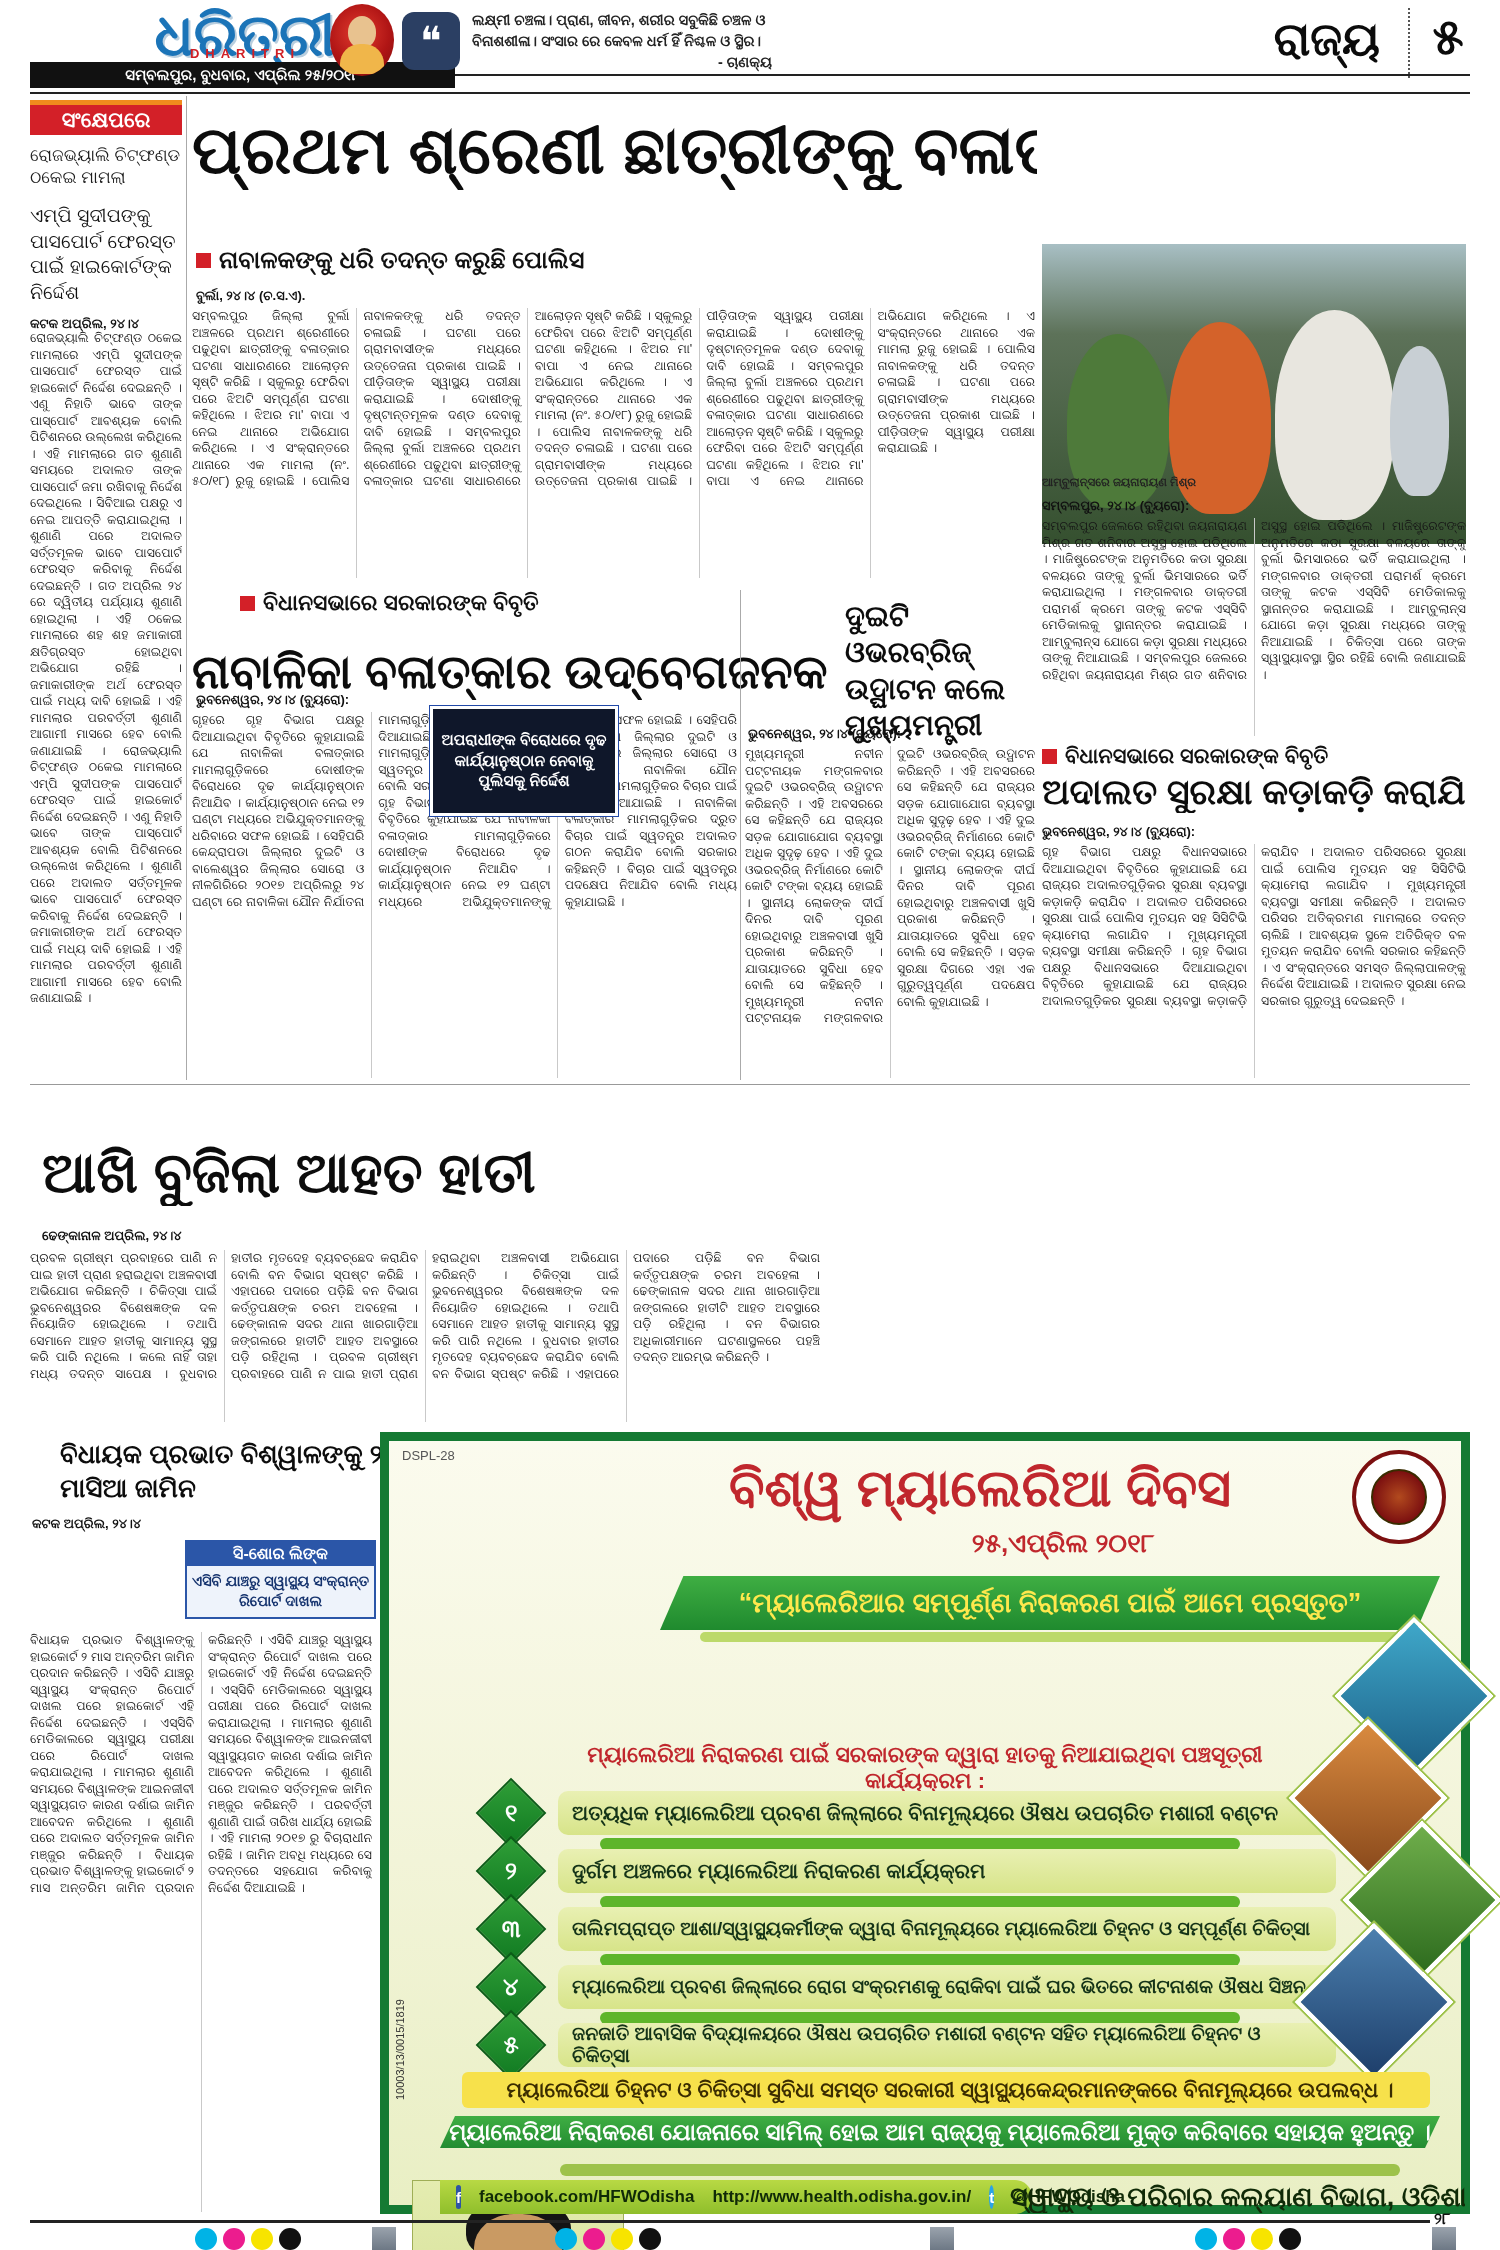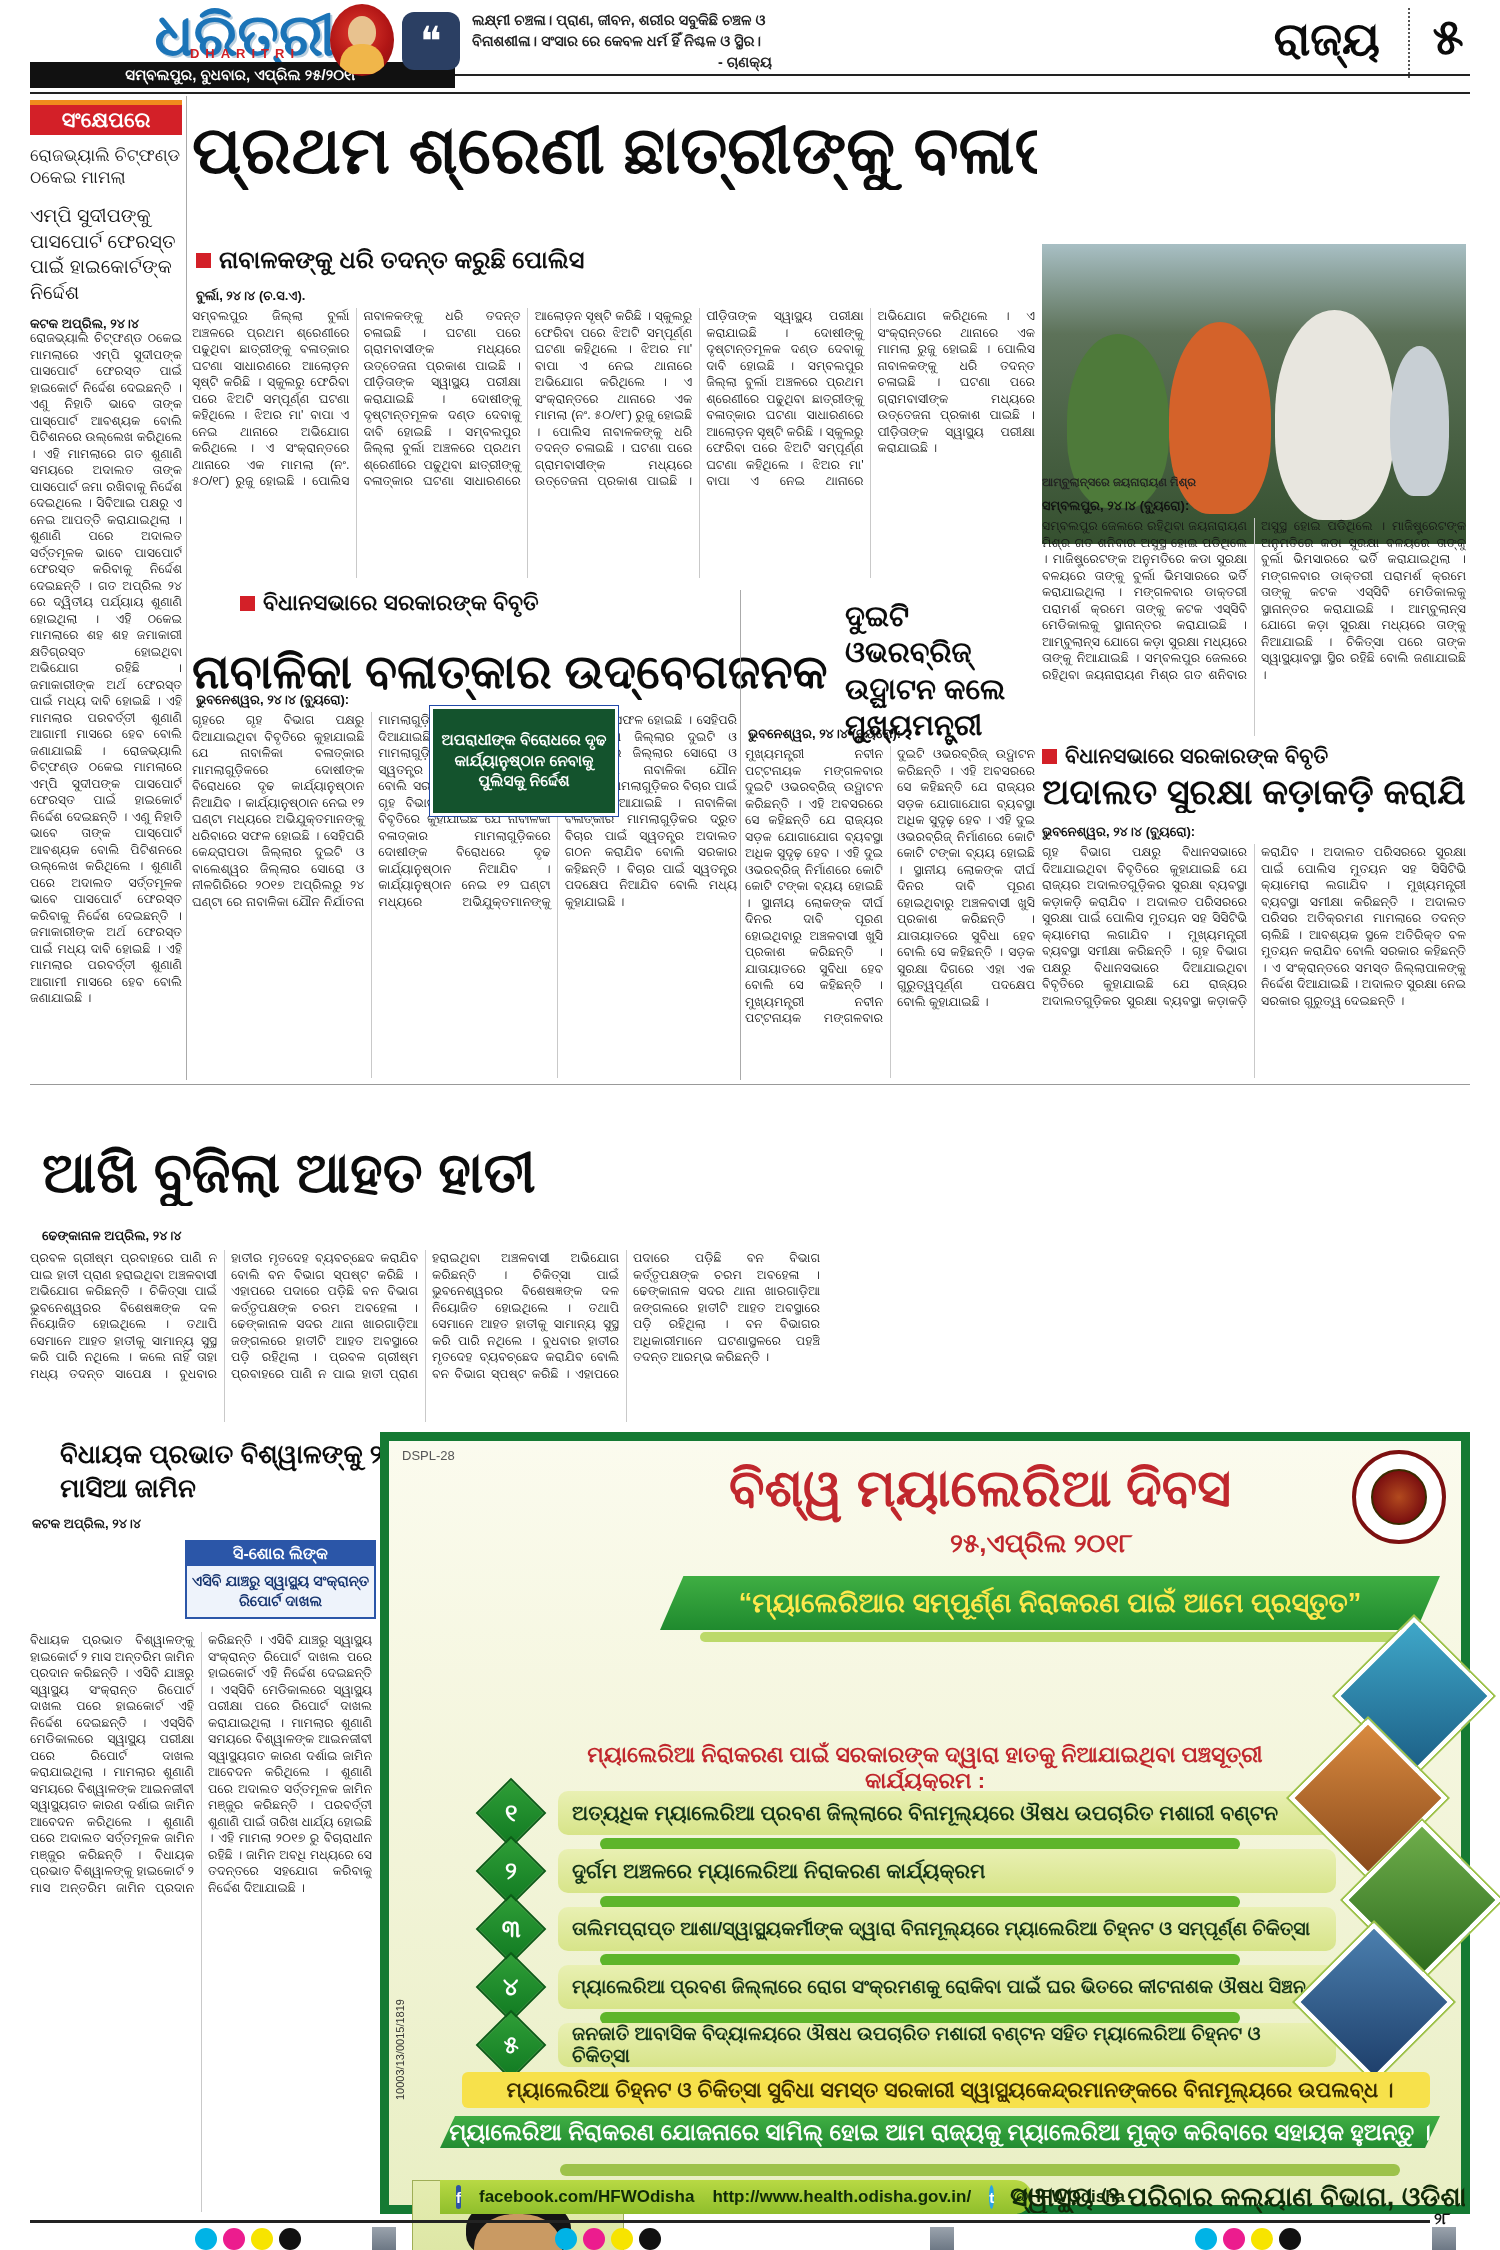--- a/index.html
+++ b/index.html
@@ -27,21 +27,21 @@
   .quote-text{font-size:14.5px;font-weight:bold;line-height:1.45;color:#222;}
   .section-label{font-size:46px;font-weight:bold;color:#0b0b0b;}
   .pageno{font-size:50px;font-weight:bold;color:#0b0b0b;}
   .vdots{border-left:2px dotted #555;height:70px;}
   
   .brief-head{background:#d32028;color:#fff;font-size:21px;font-weight:bold;text-align:center;padding:3px 0;}
   .brief-accent{height:5px;background:#f08a1d;}
   .brief-kicker{font-size:17px;line-height:1.3;color:#1c1c1c;}
   .brief-headline{font-size:19px;font-weight:normal;line-height:1.35;}
   
-  .blue-box{background:#14532d;color:#fff;font-weight:bold;text-align:center;
+  .blue-box{background:#0f172a;color:#fff;font-weight:bold;text-align:center;
             border:3px solid #ffffff;outline:1px solid #2149a8;display:flex;align-items:center;justify-content:center;padding:6px;}
   .link-box{border:2px solid #2b56a8;background:#eef3fb;}
   .link-box .lb-head{background:#2b56a8;color:#fff;font-weight:bold;font-size:16px;text-align:center;padding:3px 0;}
   .link-box .lb-body{font-size:14.5px;font-weight:bold;color:#15336e;text-align:center;padding:6px 4px;line-height:1.35;}
   
   .ad{border:9px solid #157a33;background:linear-gradient(180deg,#fbfbee 0%,#f2f4d8 55%,#e9efc4 100%);}
   .ad-title{color:#c0272d;font-size:52px;font-weight:bold;}
   .ad-date{color:#c0272d;font-size:26px;font-weight:bold;}
   .slogan{background:linear-gradient(180deg,#3fae43,#1f8a2e);color:#ffe84d;font-size:27px;font-weight:bold;
           display:flex;align-items:center;justify-content:center;
@@ -185,21 +185,21 @@
   <div class="abs" style="left:402px;top:1448px;font-size:13px;color:#555;">DSPL-28</div>
   <div class="abs pressno" style="left:394px;top:2100px;">10003/13/0015/1819</div>
 
   <div class="abs minister" style="left:412px;top:1478px;width:210px;height:250px;">
     <div class="hair"></div>
     <div class="face"></div>
 
   </div>
 
   <div class="abs ad-title" style="left:620px;top:1458px;width:720px;text-align:center;white-space:nowrap;">ବିଶ୍ୱ ମ୍ୟାଲେରିଆ ଦିବସ</div>
-  <div class="abs ad-date" style="left:950px;top:1528px;width:320px;">୨୫,ଏପ୍ରିଲ ୨୦୧୮</div>
+  <div class="abs ad-date" style="left:903px;top:1528px;width:320px;text-align:center;">୨୫,ଏପ୍ରିଲ ୨୦୧୮</div>
   <div class="abs emblem" style="left:1352px;top:1450px;">
       <div class="inner"></div>
     </div>
 
   <div class="abs slogan" style="left:660px;top:1576px;width:780px;height:54px;">“ମ୍ୟାଲେରିଆର ସମ୍ପୂର୍ଣ୍ଣ ନିରାକରଣ ପାଇଁ ଆମେ ପ୍ରସ୍ତୁତ”</div>
   <div class="abs" style="left:700px;top:1632px;width:700px;height:10px;background:#bcd96a;border-radius:5px;"></div>
 
   <div class="abs ad-sub" style="left:540px;top:1742px;width:770px;text-align:center;">ମ୍ୟାଲେରିଆ ନିରାକରଣ ପାଇଁ ସରକାରଙ୍କ ଦ୍ୱାରା ହାତକୁ ନିଆଯାଇଥିବା ପଞ୍ଚସୂତ୍ରୀ କାର୍ଯ୍ୟକ୍ରମ :</div>
 
   <div class="abs" style="left:486px;top:1788px;width:850px;">

